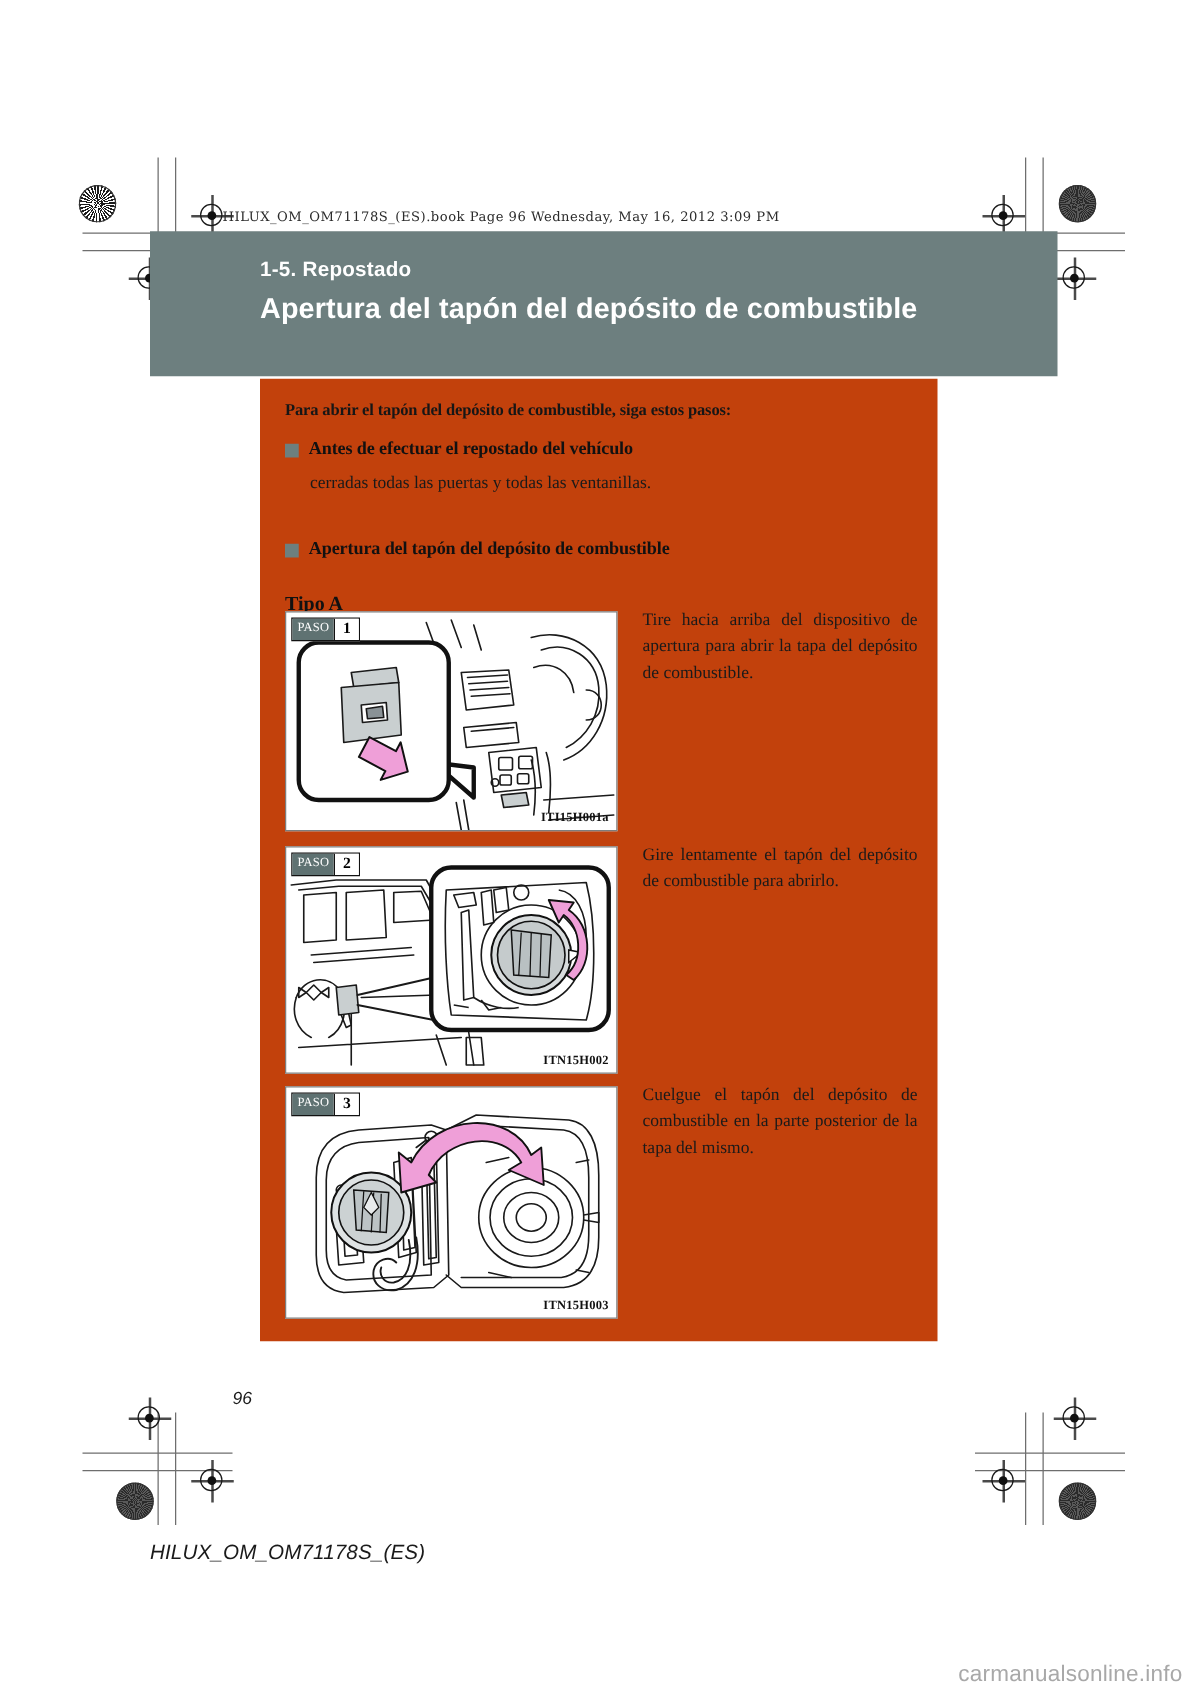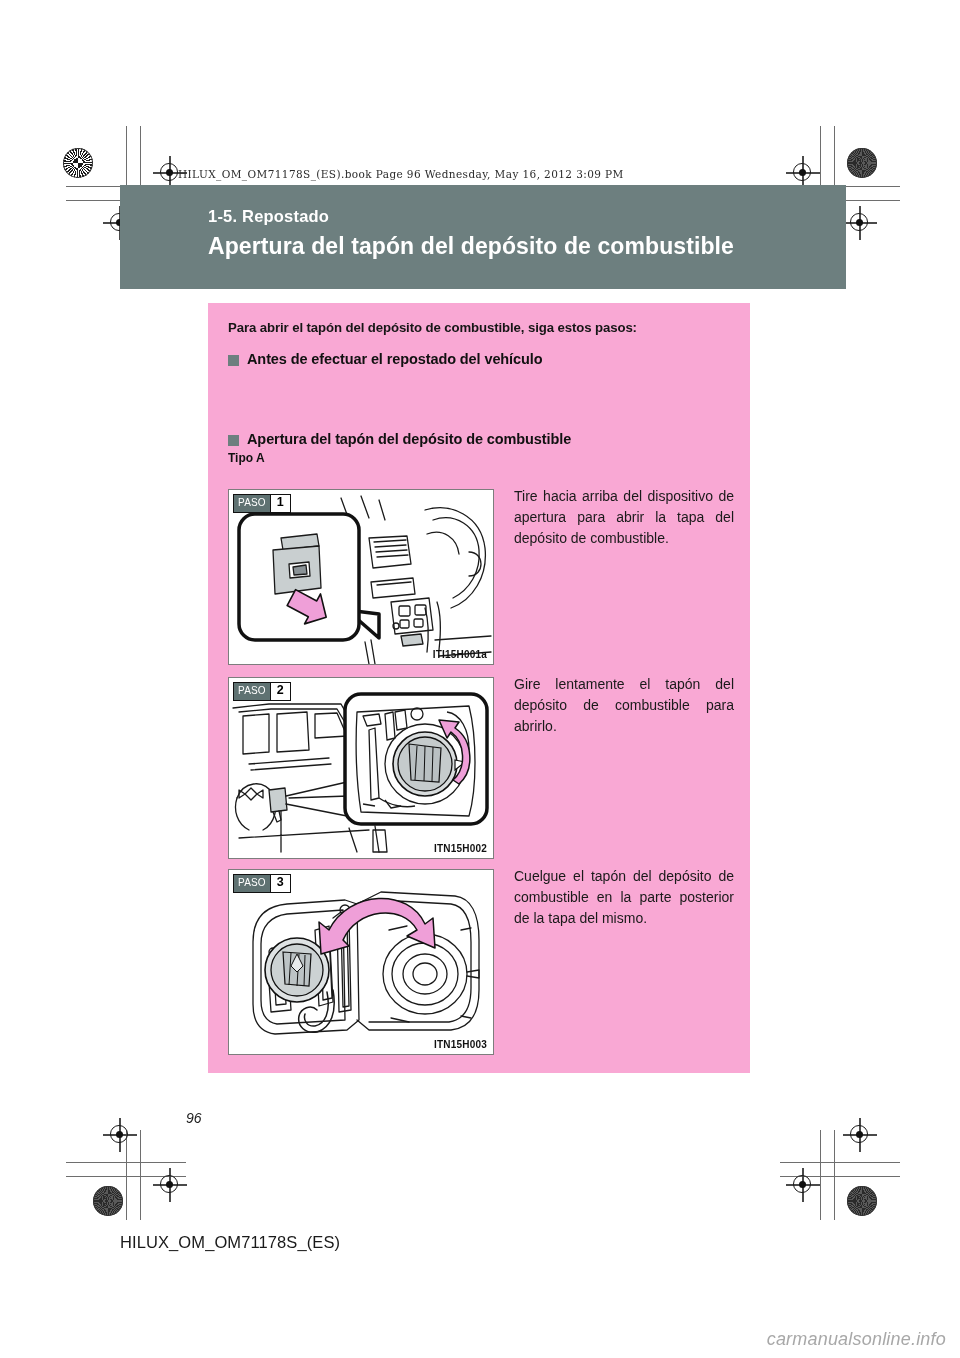--- a/index.html
+++ b/index.html
@@ -83,21 +83,21 @@
     color: #2b2b2b;
     white-space: nowrap;
   }
 
   
   .title-band {
     position: absolute;
     left: 120px;
     top: 185px;
     width: 726px;
-    height: 104px;
+    height: 116px;
     background: #6d7f7f;
   }
   .title-band .chapter {
     position: absolute;
     left: 88px;
     top: 22px;
     color: #ffffff;
     font-size: 16.5px;
     font-weight: bold;
     letter-spacing: 0.2px;
@@ -112,21 +112,22 @@
     letter-spacing: 0.1px;
   }
 
   
   .panel {
     position: absolute;
     left: 208px;
     top: 303px;
     width: 542px;
     height: 770px;
-    background: #f9a8d4;
+    background: #c2410c;
+    font-family: Liberation Serif, serif;
   }
 
   .lead {
     position: absolute;
     left: 20px;
     top: 17px;
     font-size: 13.2px;
     font-weight: bold;
     color: #161616;
     letter-spacing: -0.1px;
@@ -163,22 +164,22 @@
     font-size: 14px;
     color: #1a1a1a;
     line-height: 1.52;
     text-align: justify;
   }
   .body-para .l2 { text-align: left; }
 
   .tipo {
     position: absolute;
     left: 20px;
-    top: 148px;
-    font-size: 12px;
+    top: 172px;
+    font-size: 16px;
     font-weight: bold;
     color: #111;
   }
 
   
   .step-row {
     position: absolute;
     left: 20px;
     width: 504px;
   }
@@ -261,29 +262,29 @@
     color: #1a1a1a;
     font-style: italic;
   }
   .footer-file {
     position: absolute;
     left: 120px;
     top: 1233px;
     font-size: 16.5px;
     color: #1a1a1a;
     letter-spacing: 0.1px;
+    font-style: italic;
   }
   .watermark {
     position: absolute;
     right: 14px;
     bottom: 8px;
     font-size: 18px;
     color: #a8a8a8;
     letter-spacing: 0.2px;
-    font-style: italic;
   }
 
   svg { display: block; }
 </style>
 </head>
 <body>
 
 <div class="crop-line h" style="left:66px; top:186px; width:120px;"></div>
 <div class="crop-line h" style="left:66px; top:200px; width:120px;"></div>
 <div class="crop-line v" style="left:126px; top:126px; height:120px;"></div>
@@ -368,20 +369,21 @@
 <div class="panel">
 
   <div class="lead">Para abrir el tapón del depósito de combustible, siga estos pasos:</div>
 
   <div class="sec sec1">
     <span class="sqbullet"></span>
     <span class="sectitle">Antes de efectuar el repostado del vehículo</span>
   </div>
 
   <div class="body-para">
+    <div class="l2">cerradas todas las puertas y todas las ventanillas.</div>
   </div>
 
   <div class="sec sec2">
     <span class="sqbullet"></span>
     <span class="sectitle">Apertura del tapón del depósito de combustible</span>
   </div>
 
   <div class="tipo">Tipo A</div>
 
   <div class="step-row row1">

